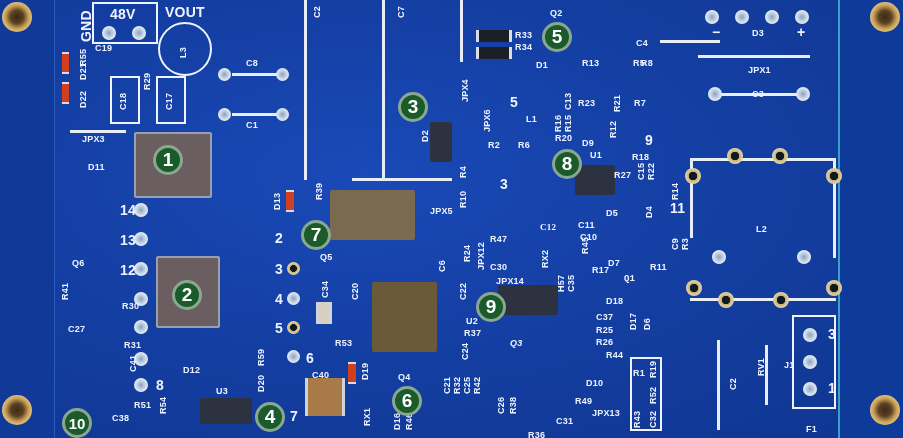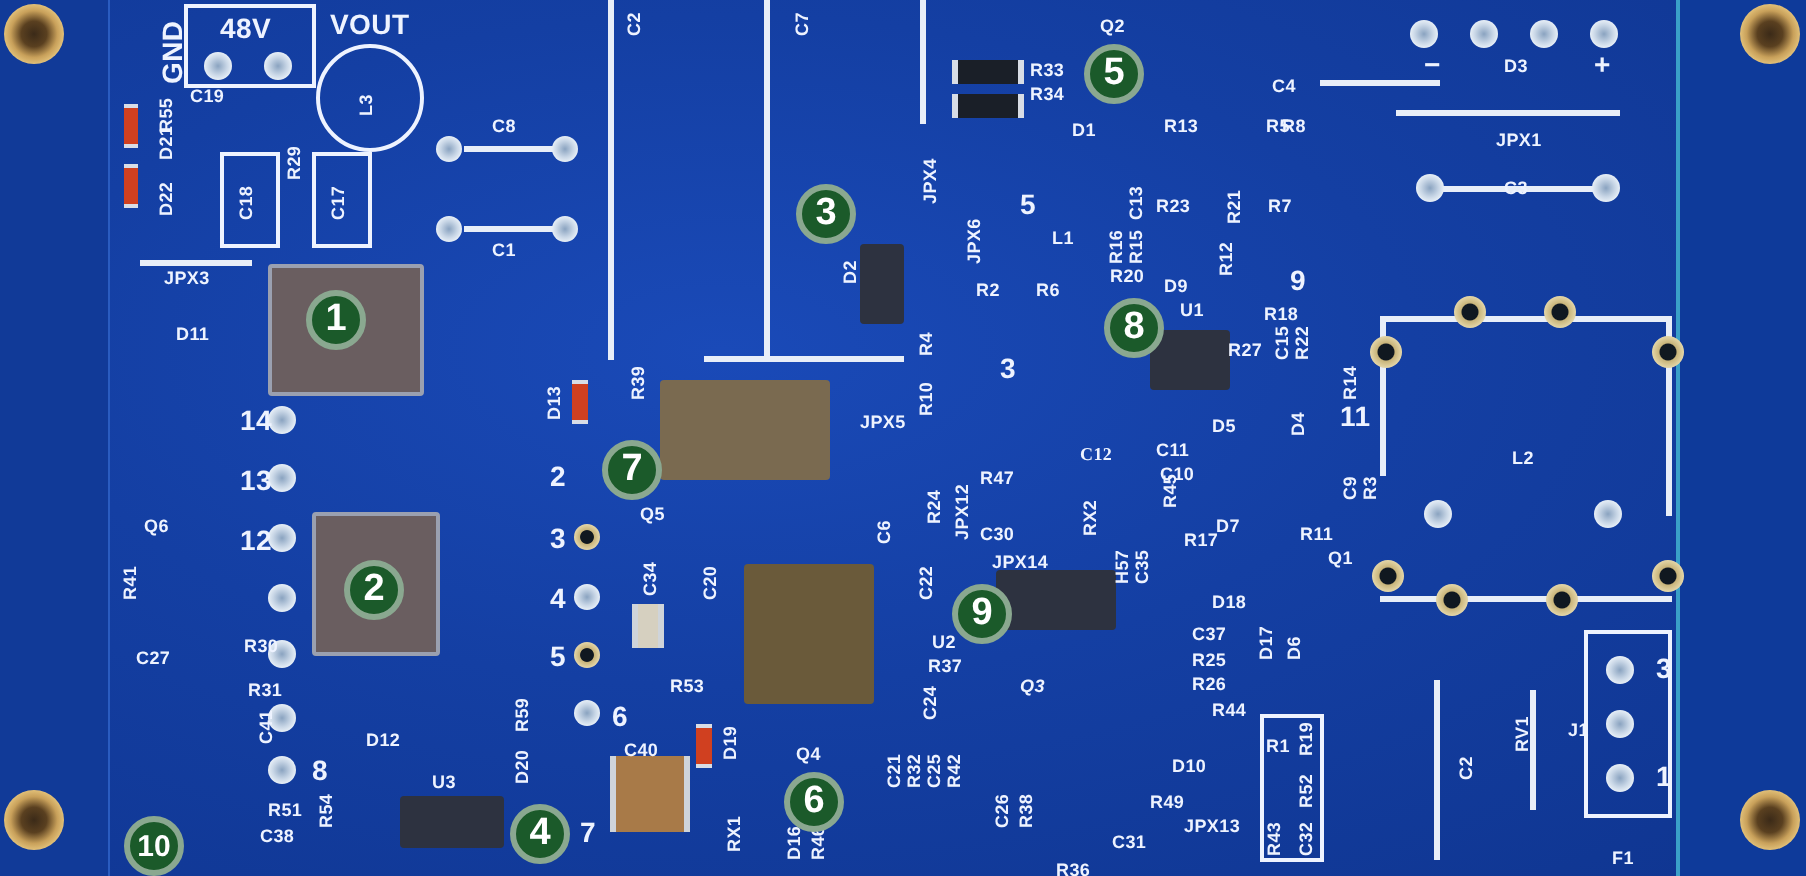--- a/index.html
+++ b/index.html
@@ -173,21 +173,21 @@
   <span class="silk" style="left:606px;top:208px;">D5</span>
   <span class="silk big" style="left:670px;top:200px;">11</span>
   <span class="silk" style="left:578px;top:220px;">C11</span>
   <span class="silk" style="left:580px;top:232px;">C10</span>
   <span class="silk vert" style="left:580px;top:254px;">R45</span>
   <span class="silk" style="left:540px;top:222px;font-family:Liberation Serif, serif;">C12</span>
   <span class="silk" style="left:490px;top:234px;">R47</span>
   <span class="silk vert" style="left:540px;top:268px;">RX2</span>
   <span class="silk" style="left:608px;top:258px;">D7</span>
   <span class="silk" style="left:650px;top:262px;">R11</span>
-  <span class="silk" style="left:664px;top:274px;">Q1</span>
+  <span class="silk" style="left:624px;top:274px;font-family:Liberation Mono, monospace;">Q1</span>
   <span class="silk vert" style="left:670px;top:250px;">C9</span>
   <span class="silk vert" style="left:680px;top:250px;">R3</span>
   <span class="silk vert" style="left:644px;top:218px;">D4</span>
   <span class="silk" style="left:756px;top:224px;">L2</span>
   <span class="silk" style="left:430px;top:206px;">JPX5</span>
   <span class="silk vert" style="left:272px;top:210px;">D13</span>
   <span class="silk vert" style="left:314px;top:200px;">R39</span>
   <span class="silk" style="left:320px;top:252px;">Q5</span>
   <span class="silk vert" style="left:437px;top:272px;">C6</span>
   <span class="silk vert" style="left:320px;top:298px;">C34</span>
@@ -241,24 +241,24 @@
   <span class="silk vert" style="left:256px;top:392px;">D20</span>
   <span class="silk vert" style="left:728px;top:390px;">C2</span>
   <span class="silk vert" style="left:756px;top:376px;">RV1</span>
   <span class="silk" style="left:784px;top:360px;">J1</span>
   <span class="silk big" style="left:828px;top:326px;">3</span>
   <span class="silk big" style="left:828px;top:380px;">1</span>
   <span class="silk" style="left:806px;top:424px;">F1</span>
   <span class="silk" style="left:72px;top:258px;">Q6</span>
   <span class="silk vert" style="left:60px;top:300px;">R41</span>
   <span class="silk" style="left:68px;top:324px;">C27</span>
-  <span class="silk" style="left:122px;top:318px;">R30</span>
+  <span class="silk" style="left:122px;top:301px;">R30</span>
   <span class="silk" style="left:124px;top:340px;">R31</span>
   <span class="silk vert" style="left:128px;top:372px;">C41</span>
-  <span class="silk" style="left:130px;top:413px;">C38</span>
+  <span class="silk" style="left:112px;top:413px;">C38</span>
   <span class="silk" style="left:134px;top:400px;">R51</span>
   <span class="silk big" style="left:120px;top:202px;">14</span>
   <span class="silk big" style="left:120px;top:232px;">13</span>
   <span class="silk big" style="left:120px;top:262px;">12</span>
   <span class="silk big" style="left:156px;top:377px;">8</span>
   <span class="silk big" style="left:275px;top:230px;">2</span>
   <span class="silk big" style="left:275px;top:261px;">3</span>
   <span class="silk big" style="left:275px;top:291px;">4</span>
   <span class="silk big" style="left:275px;top:320px;">5</span>
   <span class="silk big" style="left:306px;top:350px;">6</span>

